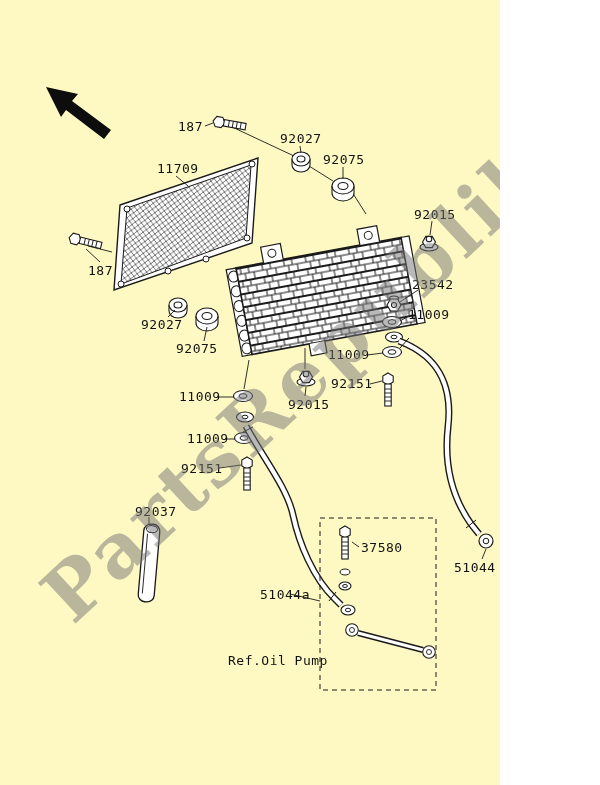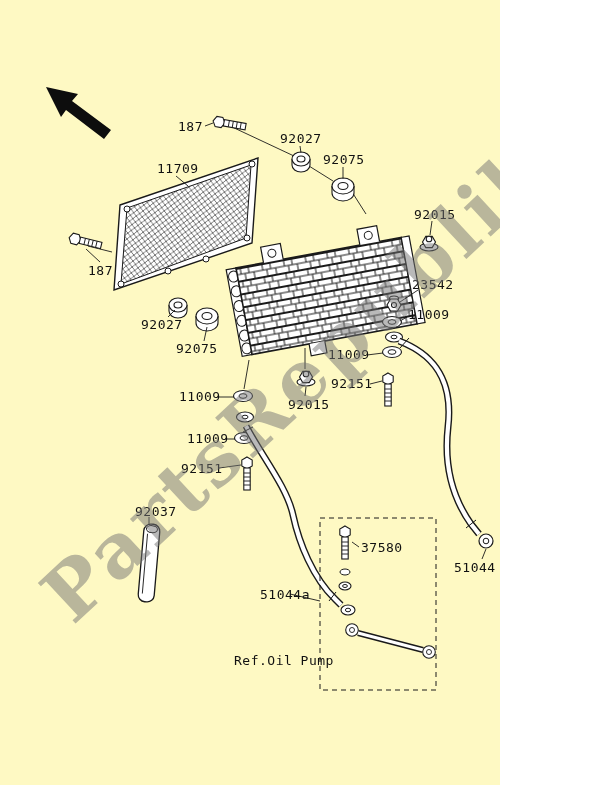--- a/index.html
+++ b/index.html
@@ -221,17 +221,17 @@
   <div class="lbl" style="left:328px;top:348px">11009</div>
   <div class="lbl" style="left:331px;top:377px">92151</div>
   <div class="lbl" style="left:179px;top:390px">11009</div>
   <div class="lbl" style="left:288px;top:398px">92015</div>
   <div class="lbl" style="left:187px;top:432px">11009</div>
   <div class="lbl" style="left:181px;top:462px">92151</div>
   <div class="lbl" style="left:135px;top:505px">92037</div>
   <div class="lbl" style="left:361px;top:541px">37580</div>
   <div class="lbl" style="left:454px;top:561px">51044</div>
   <div class="lbl" style="left:260px;top:588px">51044a</div>
-  <div class="lbl" style="left:234px;top:654px">Ref.Oil Pump</div>
+  <div class="lbl" style="left:228px;top:654px">Ref.Oil Pump</div>
 
   <div class="watermark">PartsRepublik</div>
 
 </div>
 
 </body></html>

